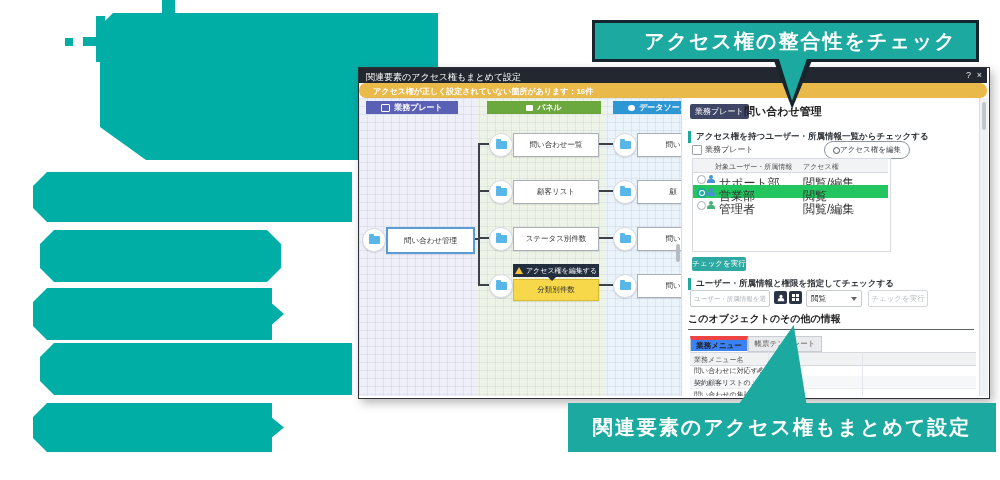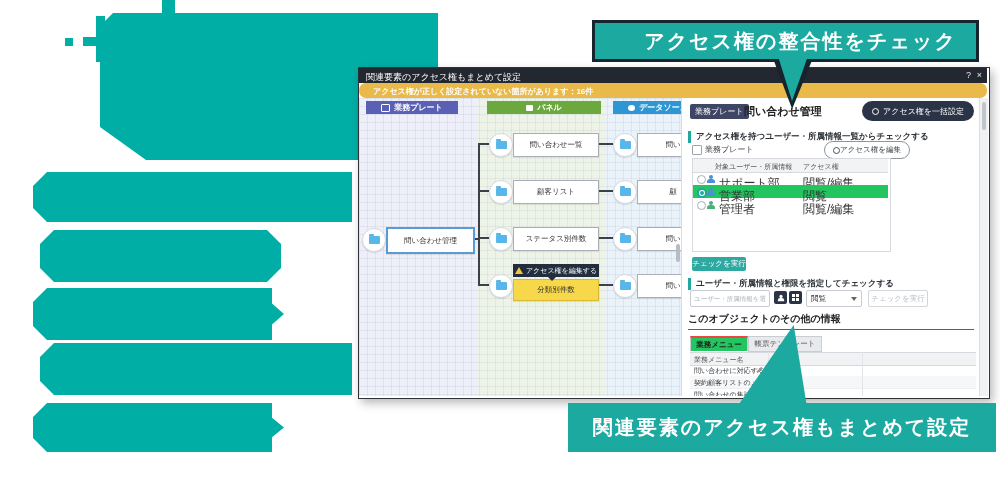--- a/index.html
+++ b/index.html
@@ -87,21 +87,21 @@
   .sqbtn{position:absolute;width:13px;height:13px;background:#2B3447;border-radius:2px;cursor:pointer;
          display:flex;align-items:center;justify-content:center;}
   .gridic{display:grid;grid-template-columns:3px 3px;grid-gap:1px;}
   .gridic i{width:3px;height:3px;background:#fff;display:block;}
   .caret{width:0;height:0;border-left:3px solid transparent;border-right:3px solid transparent;border-top:4px solid #666;}
   .disbtn{position:absolute;border:1px solid #D3D7DB;border-radius:2px;color:#B9BEC4;font-size:7.5px;
           display:flex;align-items:center;justify-content:center;background:#fff;}
   .h2line{position:absolute;left:6px;width:286px;border-bottom:1px solid #5A6066;}
   .tab{position:absolute;height:16px;border:1px solid #C8CDD3;font-size:7.5px;display:flex;
        align-items:center;justify-content:center;cursor:pointer;box-sizing:border-box;}
-  .tab.on{background:#22c55e;border-top:2px solid #ef4444;font-weight:bold;color:#222;z-index:2;border-bottom:1px solid #fff;}
+  .tab.on{background:#3b82f6;border-top:4px solid #ef4444;font-weight:bold;color:#222;z-index:2;border-bottom:1px solid #fff;}
   .tab.off{background:#E8EAED;color:#555;}
   .mtbl{position:absolute;left:8px;top:254px;width:286px;height:48px;}
   .mrow{position:absolute;left:0;width:286px;height:12px;font-size:7px;color:#333;border-bottom:1px solid #EDEFF2;}
   .mhead{background:#F1F2F4;border-top:1px solid #D5D9DE;border-bottom:1px solid #D5D9DE;color:#555;}
   .vdiv{position:absolute;top:0;width:1px;height:48px;background:#E2E5E9;}
   .pencil{position:absolute;width:7px;height:2px;background:#999;transform:rotate(-45deg);}
   .vscroll{position:absolute;left:620px;top:30px;width:8px;height:298px;background:#F0F1F2;border-left:1px solid #DCDEE1;}
   .vthumb{position:absolute;left:2px;top:4px;width:4px;height:28px;background:#C2C6CA;border-radius:2px;}
   .cell{position:absolute;top:3px;}
   .mcell{position:absolute;top:2px;}
@@ -225,24 +225,20 @@
       <div class="node" style="left:278px;top:176px;width:70px;height:22px;">
           <span>問い</span>
         </div>
 
       <div style="position:absolute;left:317px;top:146px;width:4px;height:18px;background:#B7BCC2;border-radius:2px;"></div>
     </div>
 
     <div id="rpanel">
       <span class="badge">業務プレート</span>
       <span class="ptitle">問い合わせ管理</span>
-      <div class="pillbtn-dark">
-        <span class="gear"></span>
-        <span>アクセス権を一括設定</span>
-      </div>
 
       <div class="sechdr" style="top:33px;">アクセス権を持つユーザー・所属情報一覧からチェックする</div>
 
       <span class="chk" style="left:10px;top:47px;"></span>
       <span class="lbl8" style="left:23px;top:46px;">業務プレート</span>
       <div class="pillbtn-line" style="left:142px;top:43px;">
         <span class="gear dk"></span>
         <span>アクセス権を編集</span>
       </div>
 

